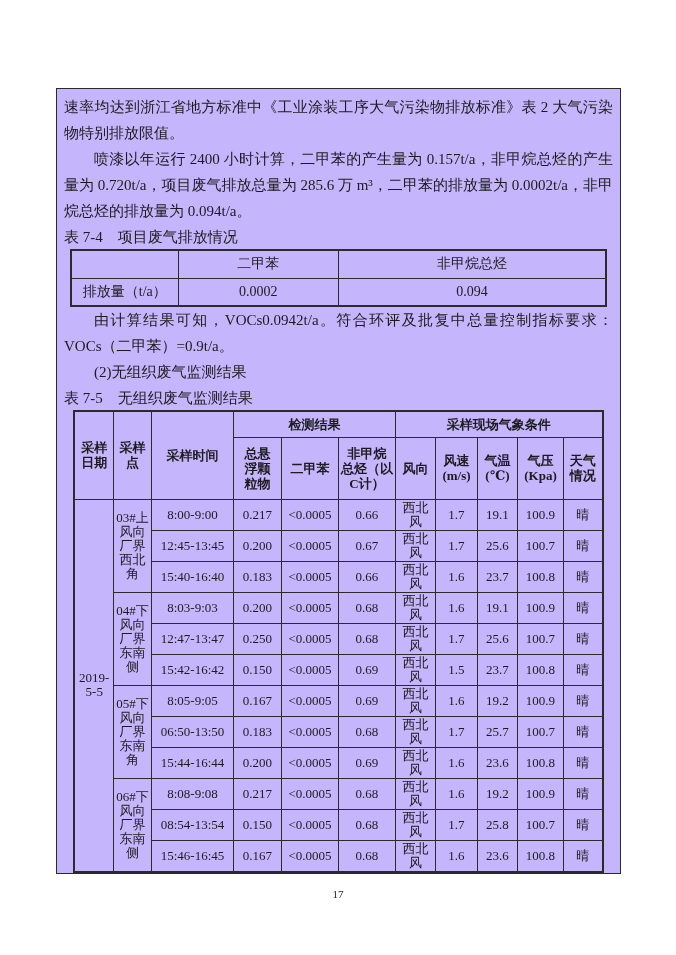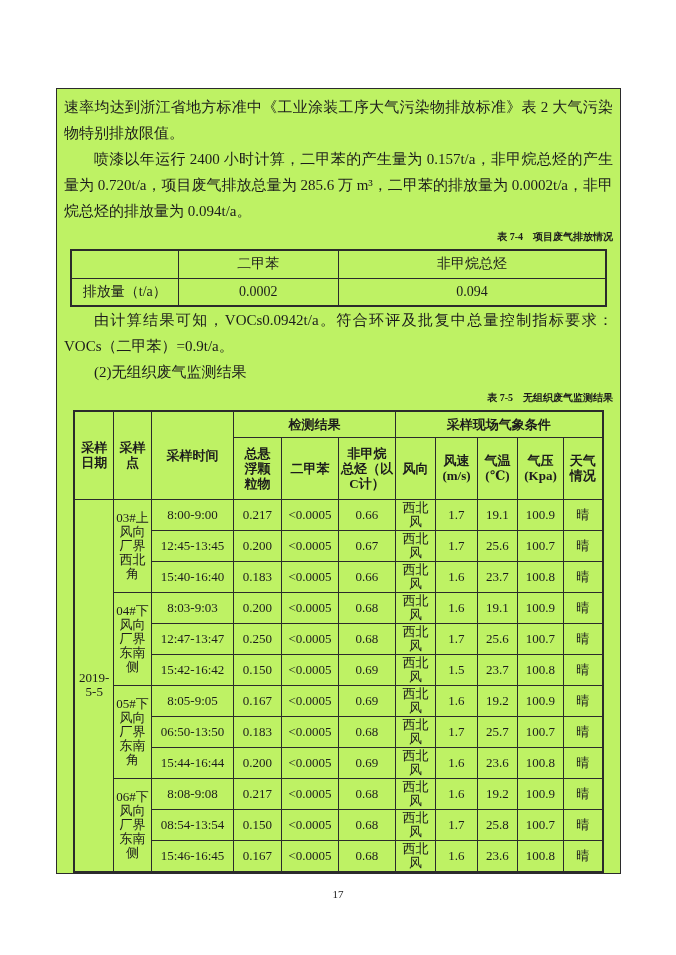--- a/index.html
+++ b/index.html
@@ -7,34 +7,34 @@
     margin: 0; padding: 0;
     width: 676px; height: 955px;
     background: #ffffff;
     font-family: "Liberation Serif", "DejaVu Serif", serif;
     color: #1c1c1c;
   }
   .page-frame {
     margin: 88px 55px 0 56px;
     border: 1px solid #2b2b2b;
     padding: 5px 7px 0 7px;
-    background: #bef264;
+    background: #c4b5fd;
   }
   .para {
     margin: 0;
     font-size: 15px;
     line-height: 26px;
     text-align: justify;
   }
   .indent { text-indent: 2em; }
   .tbl-title {
     margin: 3px 0 2px 0;
-    text-align: right;
-    font-weight: bold;
-    font-size: 10px;
+    text-align: left;
+    font-weight: normal;
+    font-size: 15px;
     line-height: 20px;
   }
   
   table.t74 {
     width: 537px;
     margin: 0 auto;
     border-collapse: collapse;
     table-layout: fixed;
     border: 2px solid #2b2b2b;
     font-size: 14px;

